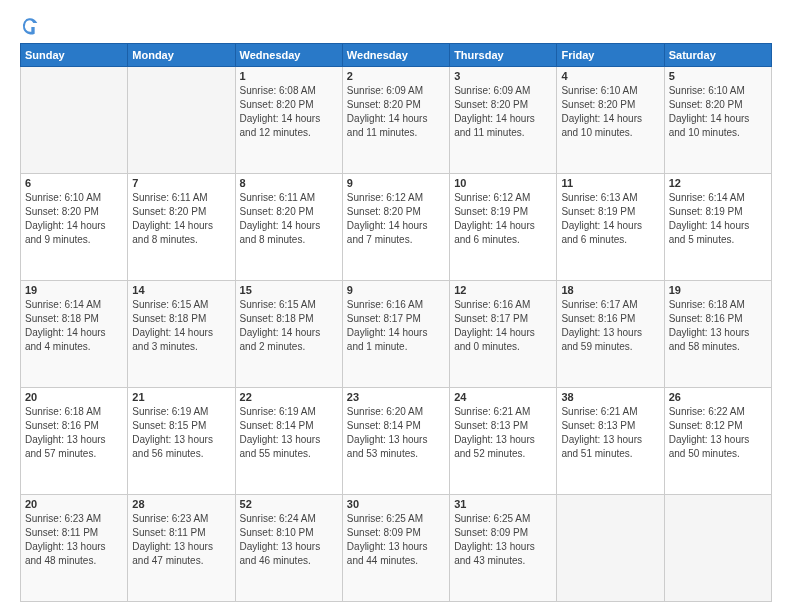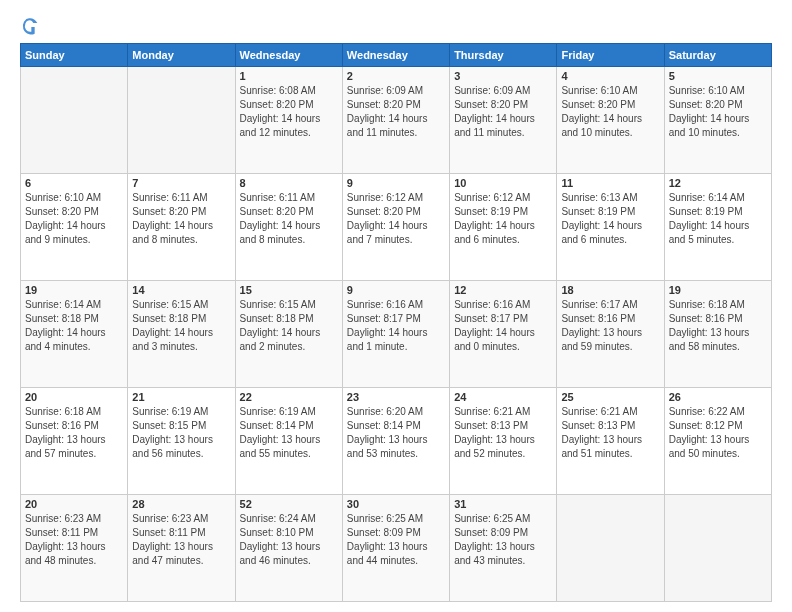--- a/index.html
+++ b/index.html
@@ -224,21 +224,21 @@
           </td>
           <td>
             <span class="day-number">23</span>
             <div class="day-info">Sunrise: 6:20 AM<br>Sunset: 8:14 PM<br>Daylight: 13 hours and 53 minutes.</div>
           </td>
           <td>
             <span class="day-number">24</span>
             <div class="day-info">Sunrise: 6:21 AM<br>Sunset: 8:13 PM<br>Daylight: 13 hours and 52 minutes.</div>
           </td>
           <td>
-            <span class="day-number">25</span>
+            <span class="day-number">38</span>
             <div class="day-info">Sunrise: 6:21 AM<br>Sunset: 8:13 PM<br>Daylight: 13 hours and 51 minutes.</div>
           </td>
           <td>
             <span class="day-number">26</span>
             <div class="day-info">Sunrise: 6:22 AM<br>Sunset: 8:12 PM<br>Daylight: 13 hours and 50 minutes.</div>
           </td>
         </tr>
         <tr>
           <td>
             <span class="day-number">20</span>

